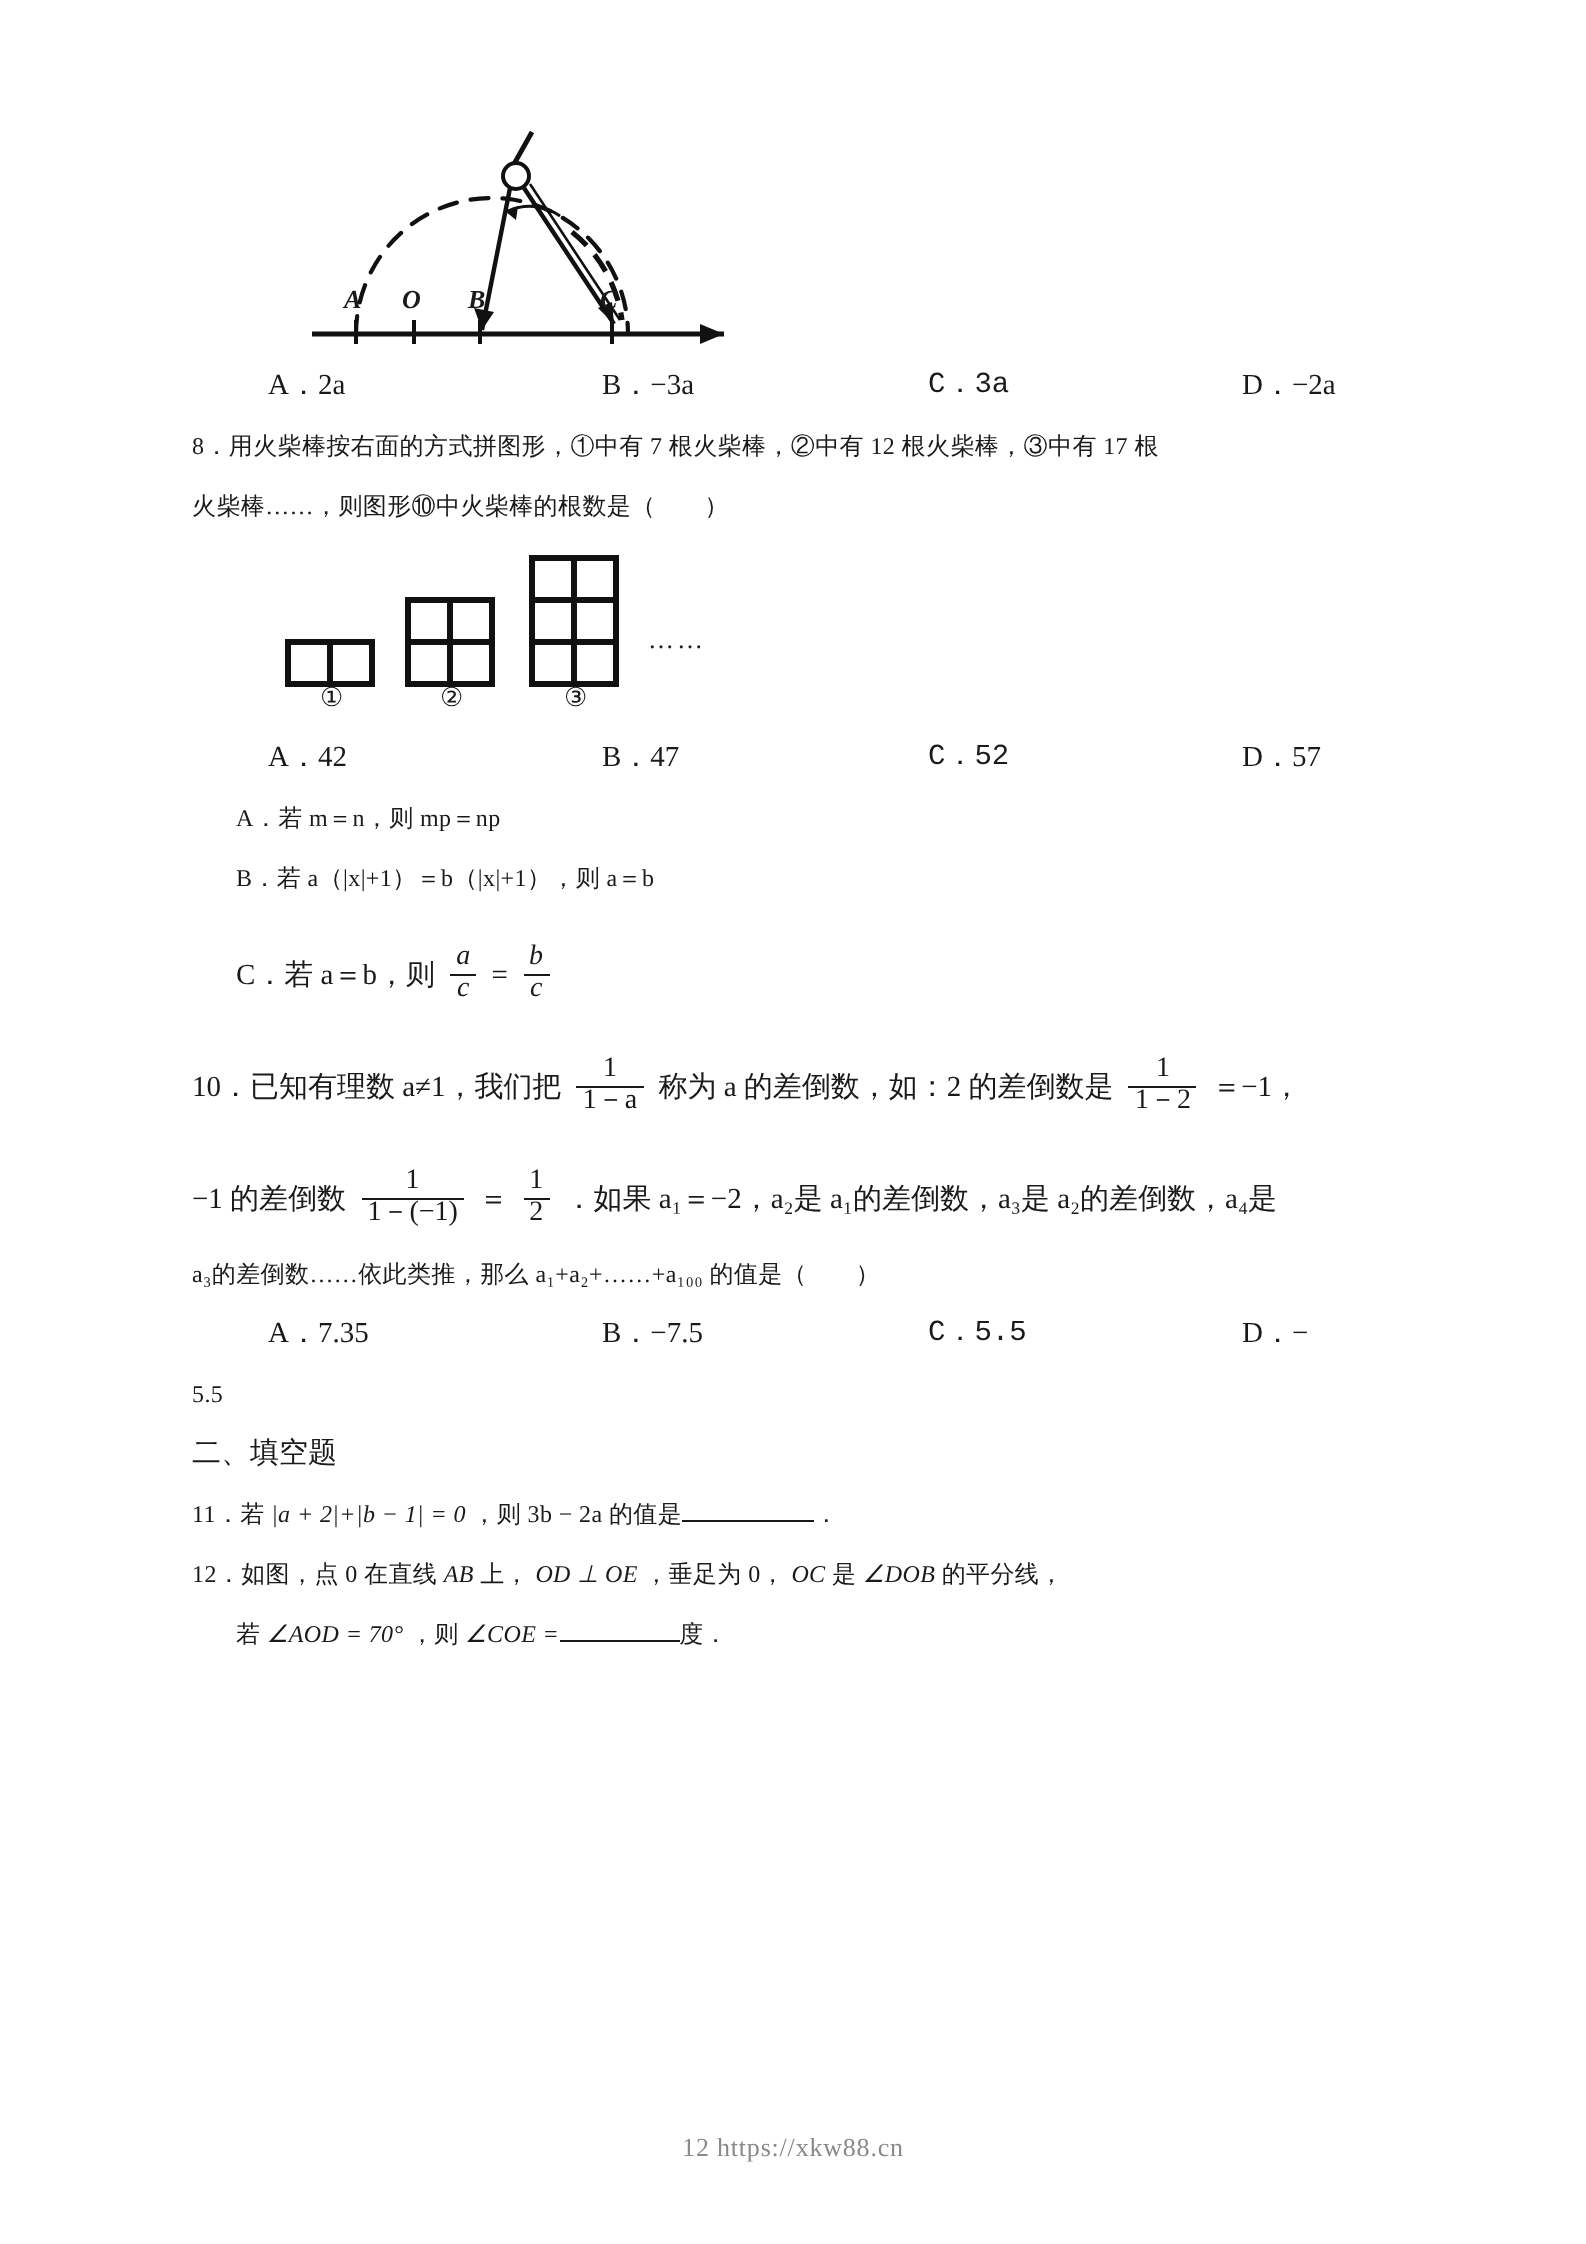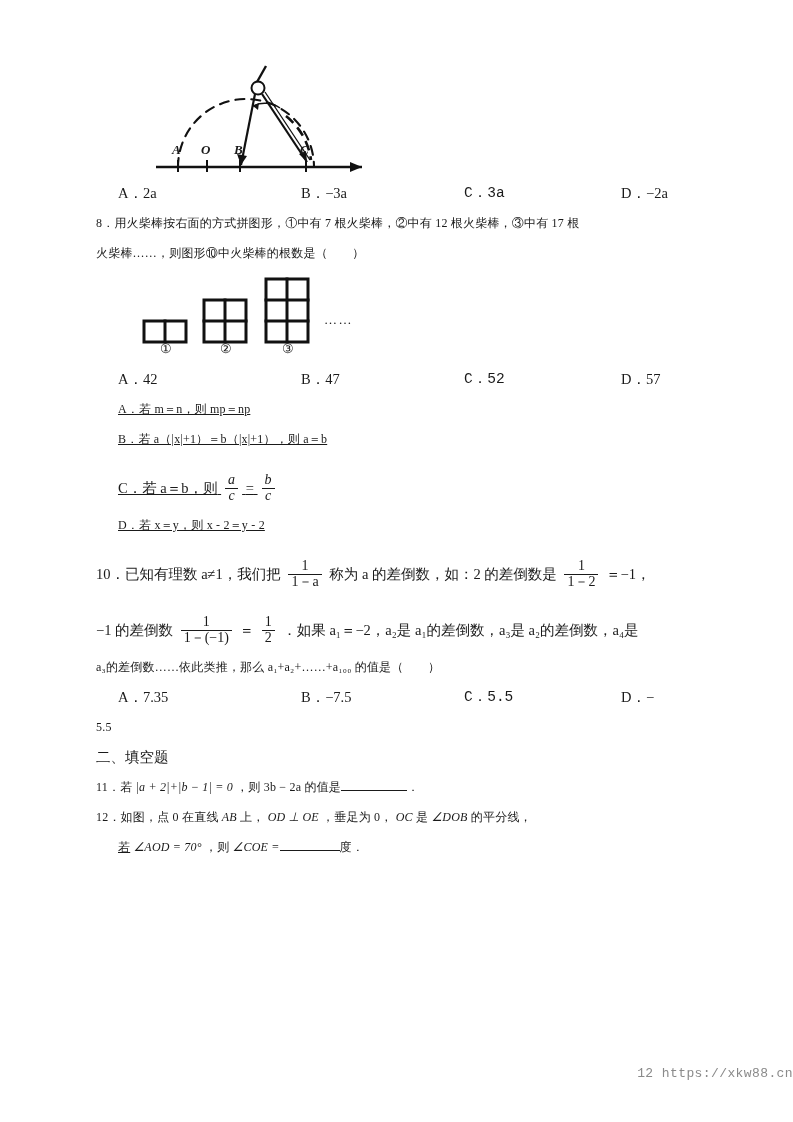--- a/index.html
+++ b/index.html
@@ -28,38 +28,38 @@
     width: 600px;
   }
 
   
   .qline {
     font-size: 12px;
     line-height: 30px;
     letter-spacing: 0.2px;
     white-space: nowrap;
   }
-  .indent { padding-left: 22px; text-decoration: underline; }
+  .indent { padding-left: 22px; }
   .sec-title {
     font-size: 14.5px;
     line-height: 30px;
   }
 
   
   .opts {
     position: relative;
     height: 30px;
     font-size: 14.5px;
     line-height: 30px;
   }
   .opts > span {
     position: absolute;
     top: 0;
   }
-  .o1 { left: 22px; }
+  .o1 { left: 38px; }
   .o2 { left: 205px; text-align: right; }
   .o3 { left: 368px; font-family: Liberation Mono, monospace; }
   .o4 { left: 525px; }
   .mathit { font-style: italic; font-family: "Liberation Serif", serif; }
 
   
   .frac {
     display: inline-block;
     vertical-align: middle;
     text-align: center;
@@ -125,24 +125,24 @@
     font-size: 13px;
     letter-spacing: 1.5px;
   }
 
   
   .footer {
     position: absolute;
     left: 0;
     top: 1066px;
     width: 793px;
-    text-align: right;
+    text-align: center;
     color: #8a8a8a;
     font-size: 13px;
-    font-family: Liberation Mono, monospace;
+    font-family: Liberation Serif, serif;
     letter-spacing: 0.4px;
   }
 </style>
 </head>
 <body>
 
 <div class="page">
   <div class="content">
 
     <div class="fig-compass">
@@ -227,21 +227,20 @@
       <span class="frac big">
         <span class="num mathit">a</span>
         <span class="den mathit">c</span>
       </span>
       <span>=</span>
       <span class="frac big">
         <span class="num mathit">b</span>
         <span class="den mathit">c</span>
       </span>
     </div>
-    <div class="qline indent">D．若 x＝y，则 x - 2＝y - 2</div>
 
     <div class="mline">
       <span>10．已知有理数 a≠1，我们把</span>
       <span class="frac big">
         <span class="num">1</span>
         <span class="den">1－a</span>
       </span>
       <span>称为 a 的差倒数，如：2 的差倒数是</span>
       <span class="frac big">
         <span class="num">1</span>

